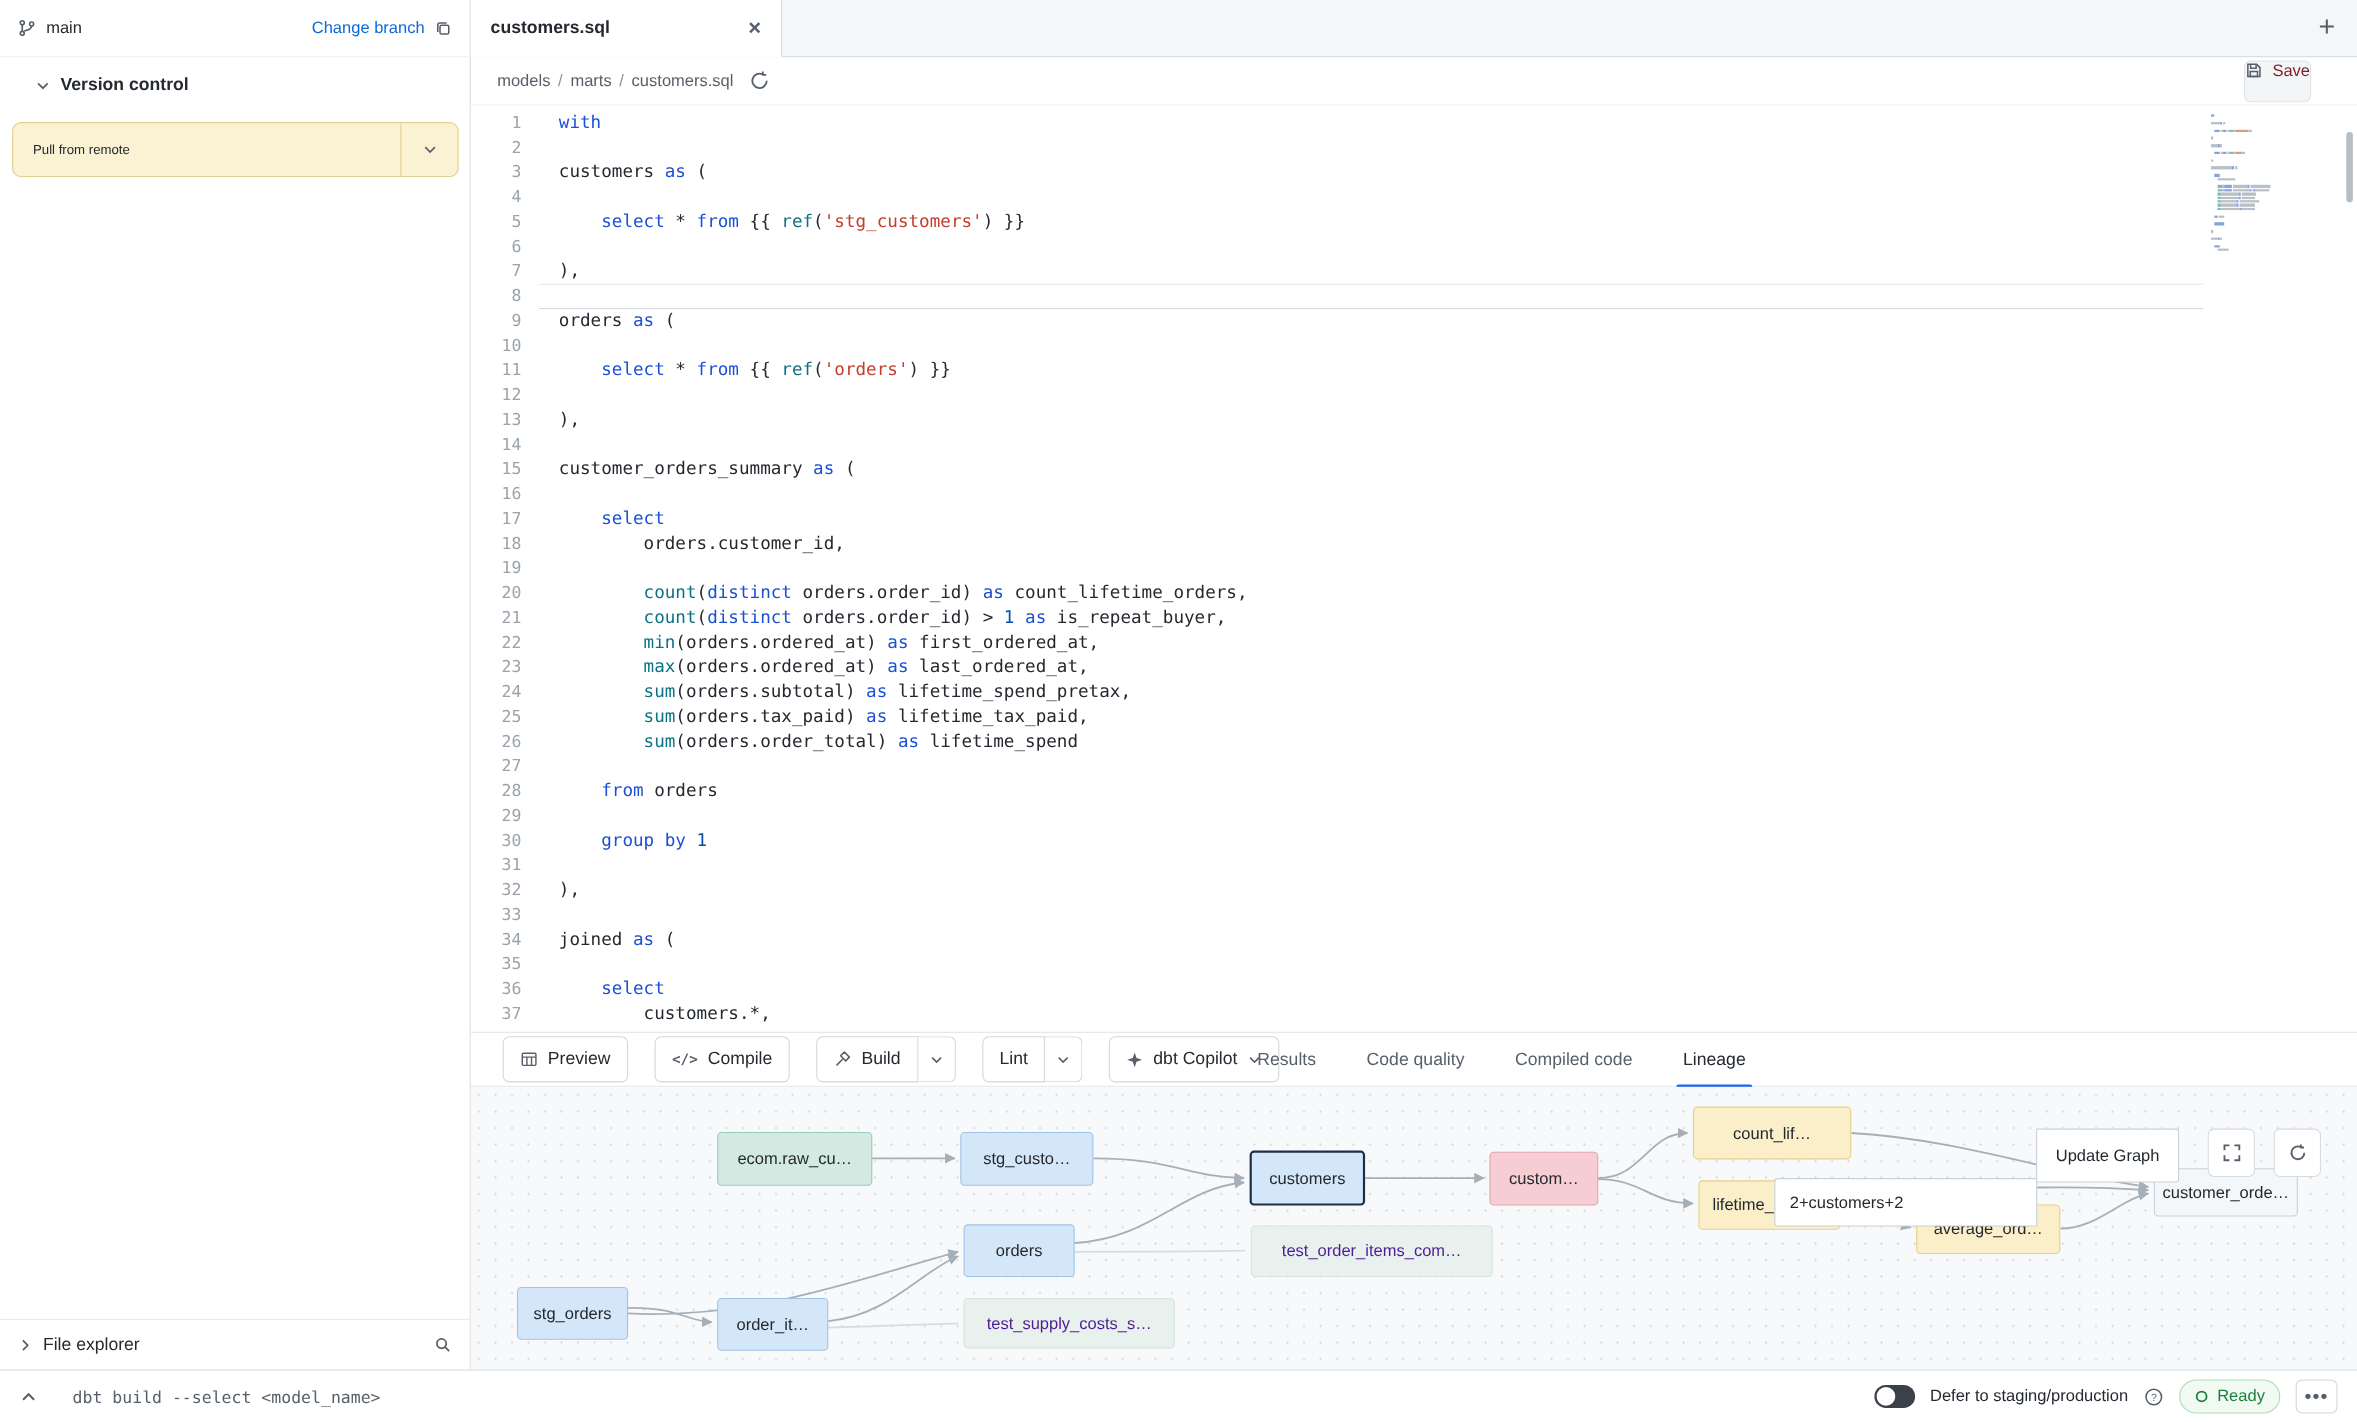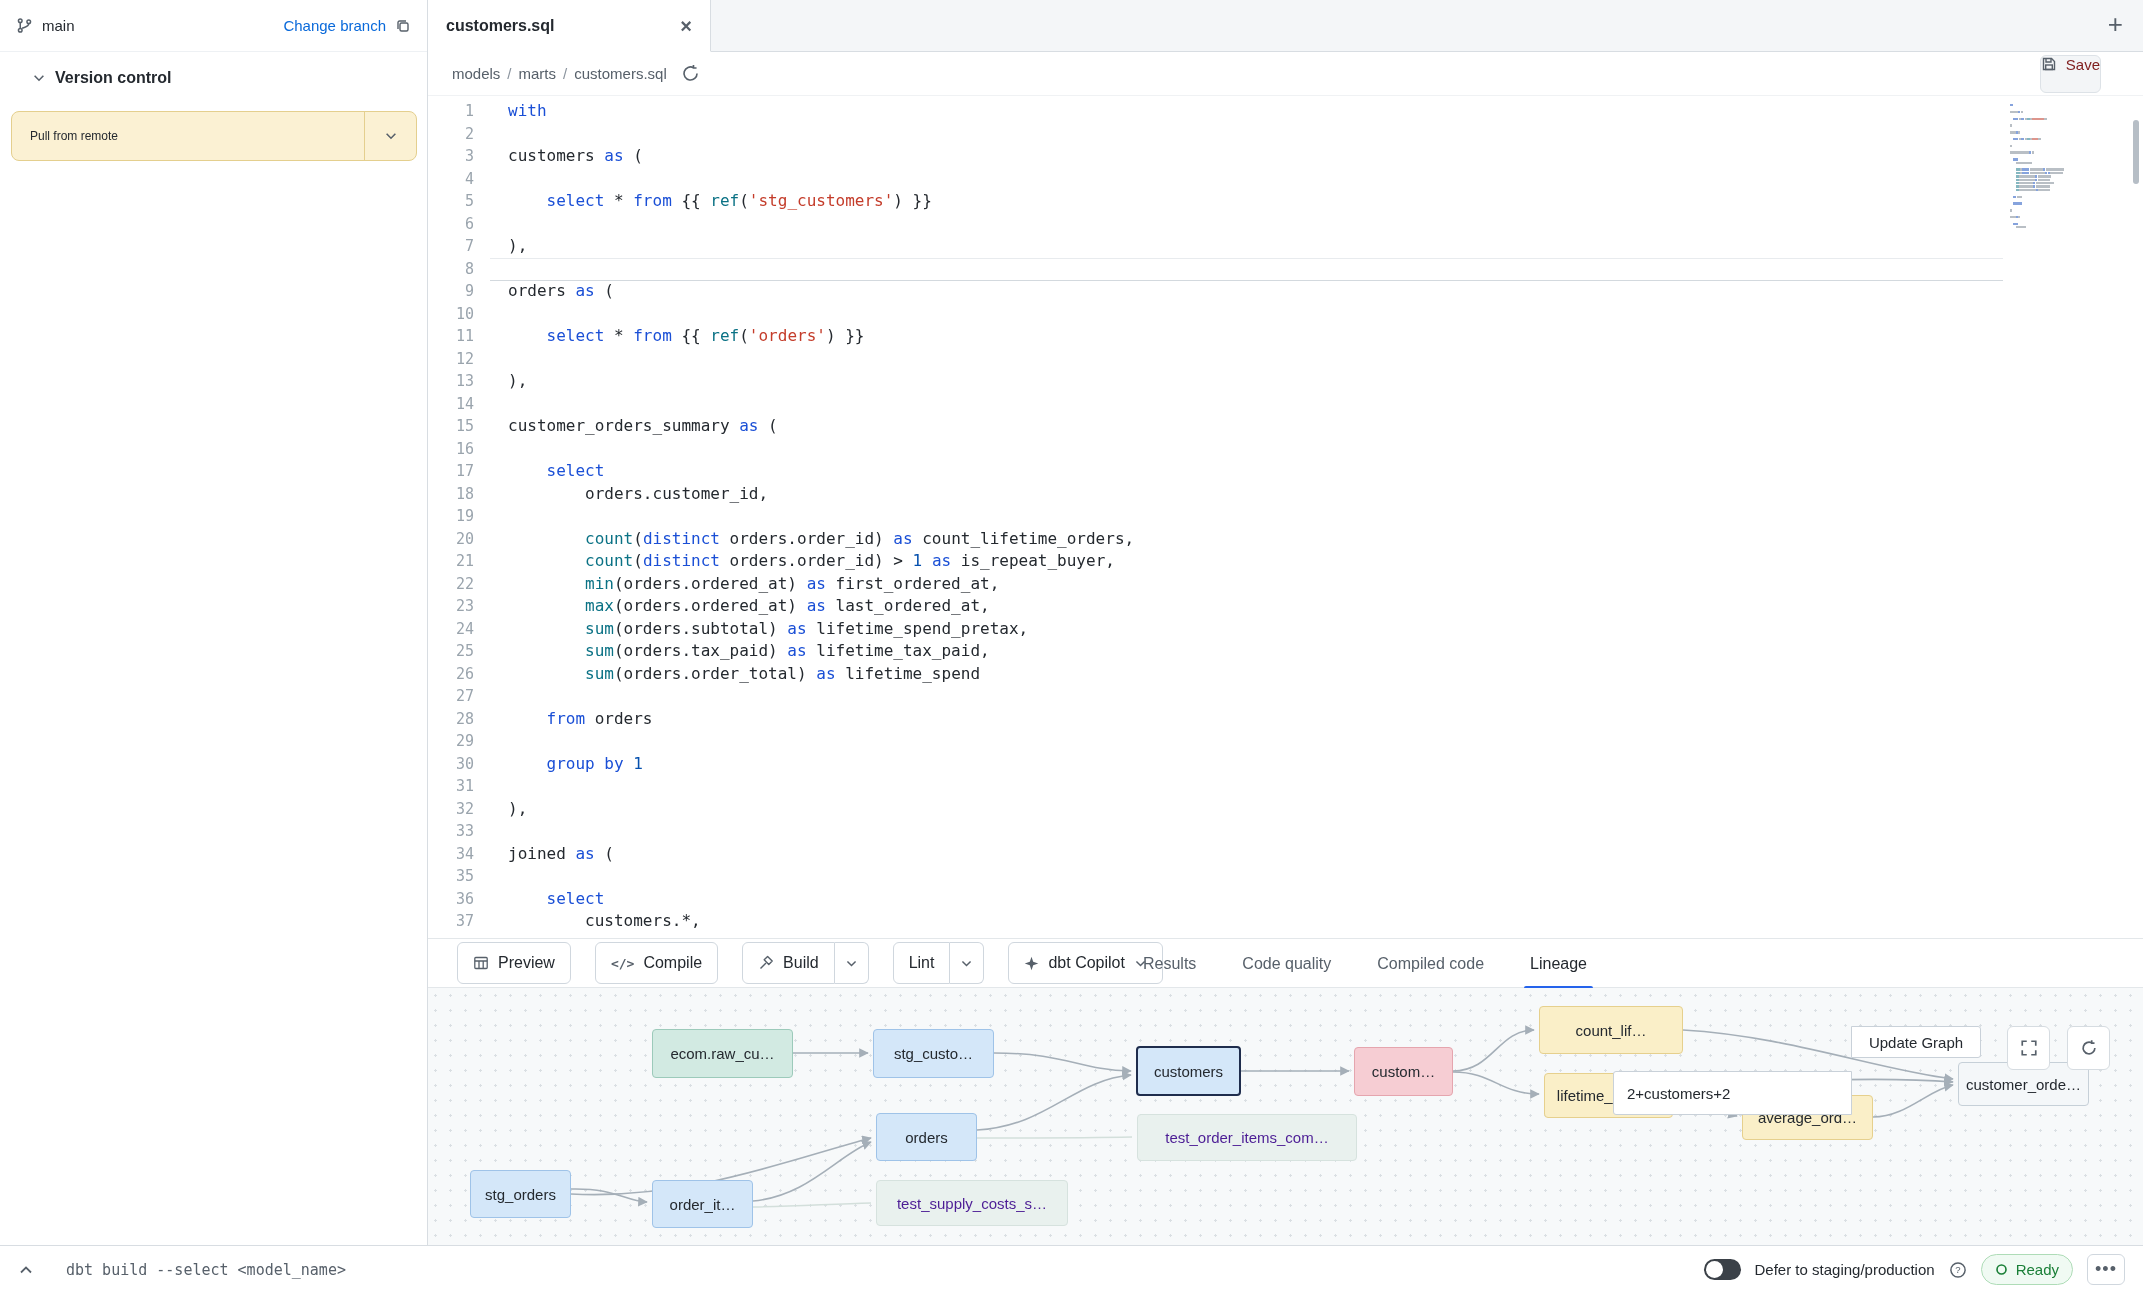--- a/index.html
+++ b/index.html
@@ -65,21 +65,21 @@
   .edges { position:absolute; left:0; top:0; width:100%; height:100%; }
   .node { position:absolute; display:flex; align-items:center; justify-content:center; font-size:15px; border:1px solid; border-radius:4px; white-space:nowrap; overflow:hidden; padding:0 8px; cursor:pointer; background:#fff; }
   .node.teal { background:#d2eae2; border-color:#9ccaba; }
   .node.blue { background:#d4e7f9; border-color:#9fc3e8; }
   .node.selected { background:#d4e7f9; border-color:#1f2d4d; border-width:2px; }
   .node.pink { background:#f6cdd3; border-color:#e5a5ae; }
   .node.yellow { background:#faefc8; border-color:#e6d08d; }
   .node.light { background:#f4f7f9; border-color:#c6d0d8; }
   .node.muted { background:#e9f1ee; border-color:#d6e2de; color:#4c1d95; }
   .graph-input { position:absolute; left:1185px; top:38px; width:239px; height:44px; border:1px solid #c9d1d9; background:#fff; border-radius:3px 0 0 3px; padding:0 13px; font-size:15px; color:#24292f; font-family:"Liberation Sans",sans-serif;margin-top:45px; }
-  .update-btn { position:absolute; left:1423px; top:38px; width:130px; height:32px; border:1px solid #c9d1d9; background:#fff; border-radius:0 3px 3px 0; font-size:15px; color:#24292f; display:flex; align-items:center; justify-content:center; cursor:pointer; }
+  .update-btn { position:absolute; left:1423px; top:38px; width:130px; height:49px; border:1px solid #c9d1d9; background:#fff; border-radius:0 3px 3px 0; font-size:15px; color:#24292f; display:flex; align-items:center; justify-content:center; cursor:pointer; }
   .icon-btn { position:absolute; top:38px; width:43px; height:44px; background:#fff; border:1px solid #d6dce1; border-radius:6px; display:flex; align-items:center; justify-content:center; cursor:pointer; }
 
   
   .statusbar { position:absolute; left:0; bottom:0; width:100%; height:48px; background:#fff; border-top:1px solid #d8dde2; display:flex; align-items:center; padding:0 18px; gap:14px; }
   .command { font:15px "DejaVu Sans Mono",monospace; color:#57606a; margin-left:18px; }
   .sb-spacer { flex:1; }
   .toggle { width:37px; height:21px; border-radius:11px; background:#3b4148; position:relative; cursor:pointer; flex:none; }
   .toggle .knob { position:absolute; left:2px; top:2px; width:17px; height:17px; border-radius:50%; background:#fff; }
   .defer-label { font-size:15px; color:#24292f; }
   .ready-pill { height:31px; padding:0 13px; border:1px solid #aedcb7; background:#f0faf3; border-radius:16px; display:flex; align-items:center; gap:8px; font-size:15px; color:#1a7f37; cursor:pointer; }
@@ -121,20 +121,35 @@
     <div class="pull-main">Pull from remote</div>
     <div class="pull-arrow">
       <span class="icon">
         <svg width="14" height="14" viewBox="0 0 16 16" fill="none" stroke="currentColor" stroke-width="1.8">
             <path d="M3 5.5 L8 10.5 L13 5.5"></path>
           </svg>
       </span>
     </div>
   </div>
 
+  <div class="file-explorer">
+    <span class="icon">
+      <svg width="14" height="14" viewBox="0 0 16 16" fill="none" stroke="currentColor" stroke-width="1.8">
+          <path d="M5.5 3 L10.5 8 L5.5 13"></path>
+        </svg>
+    </span>
+    <span>File explorer</span>
+    <span class="spacer"></span>
+    <span class="icon">
+      <svg width="17" height="17" viewBox="0 0 16 16" fill="none" stroke="currentColor" stroke-width="1.5">
+          <circle cx="7" cy="7" r="4"></circle>
+          <path d="M10 10 L13.5 13.5"></path>
+        </svg>
+    </span>
+  </div>
 </div>
 
 <div class="main">
 
   <div class="tabbar">
     <div class="tab-active">
       <span>customers.sql</span>
       <span class="tab-close">×</span>
     </div>
     <span class="newtab">+</span>

